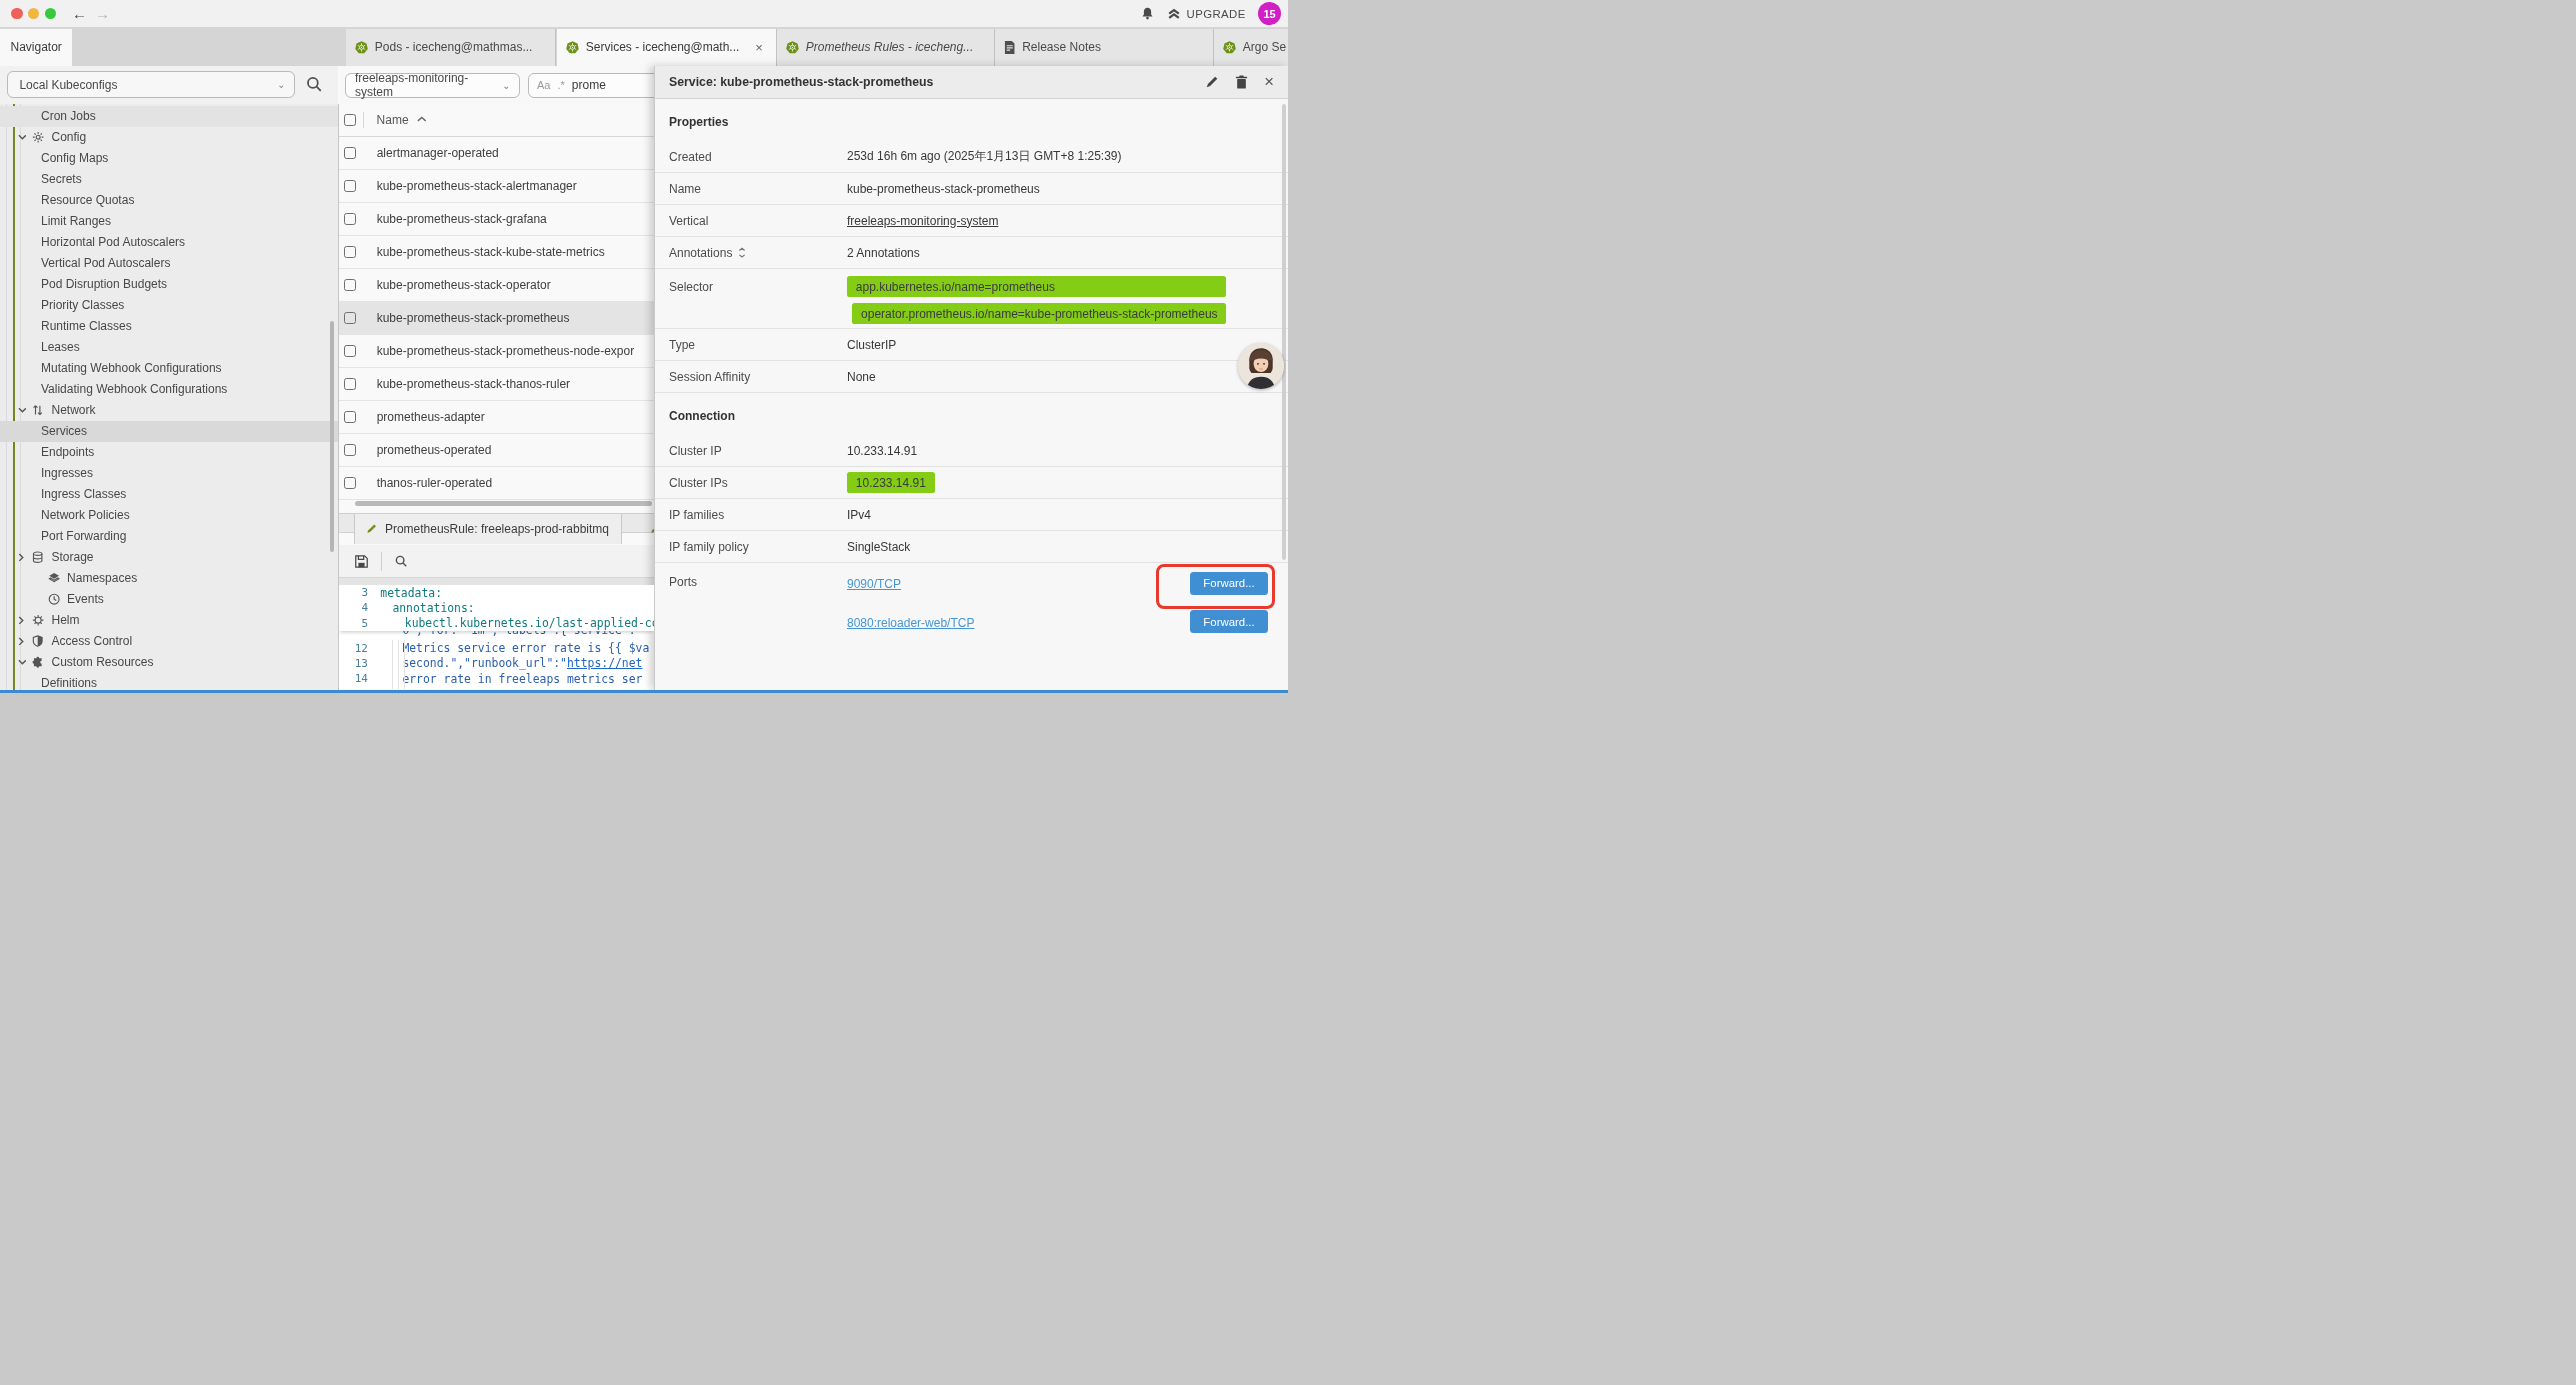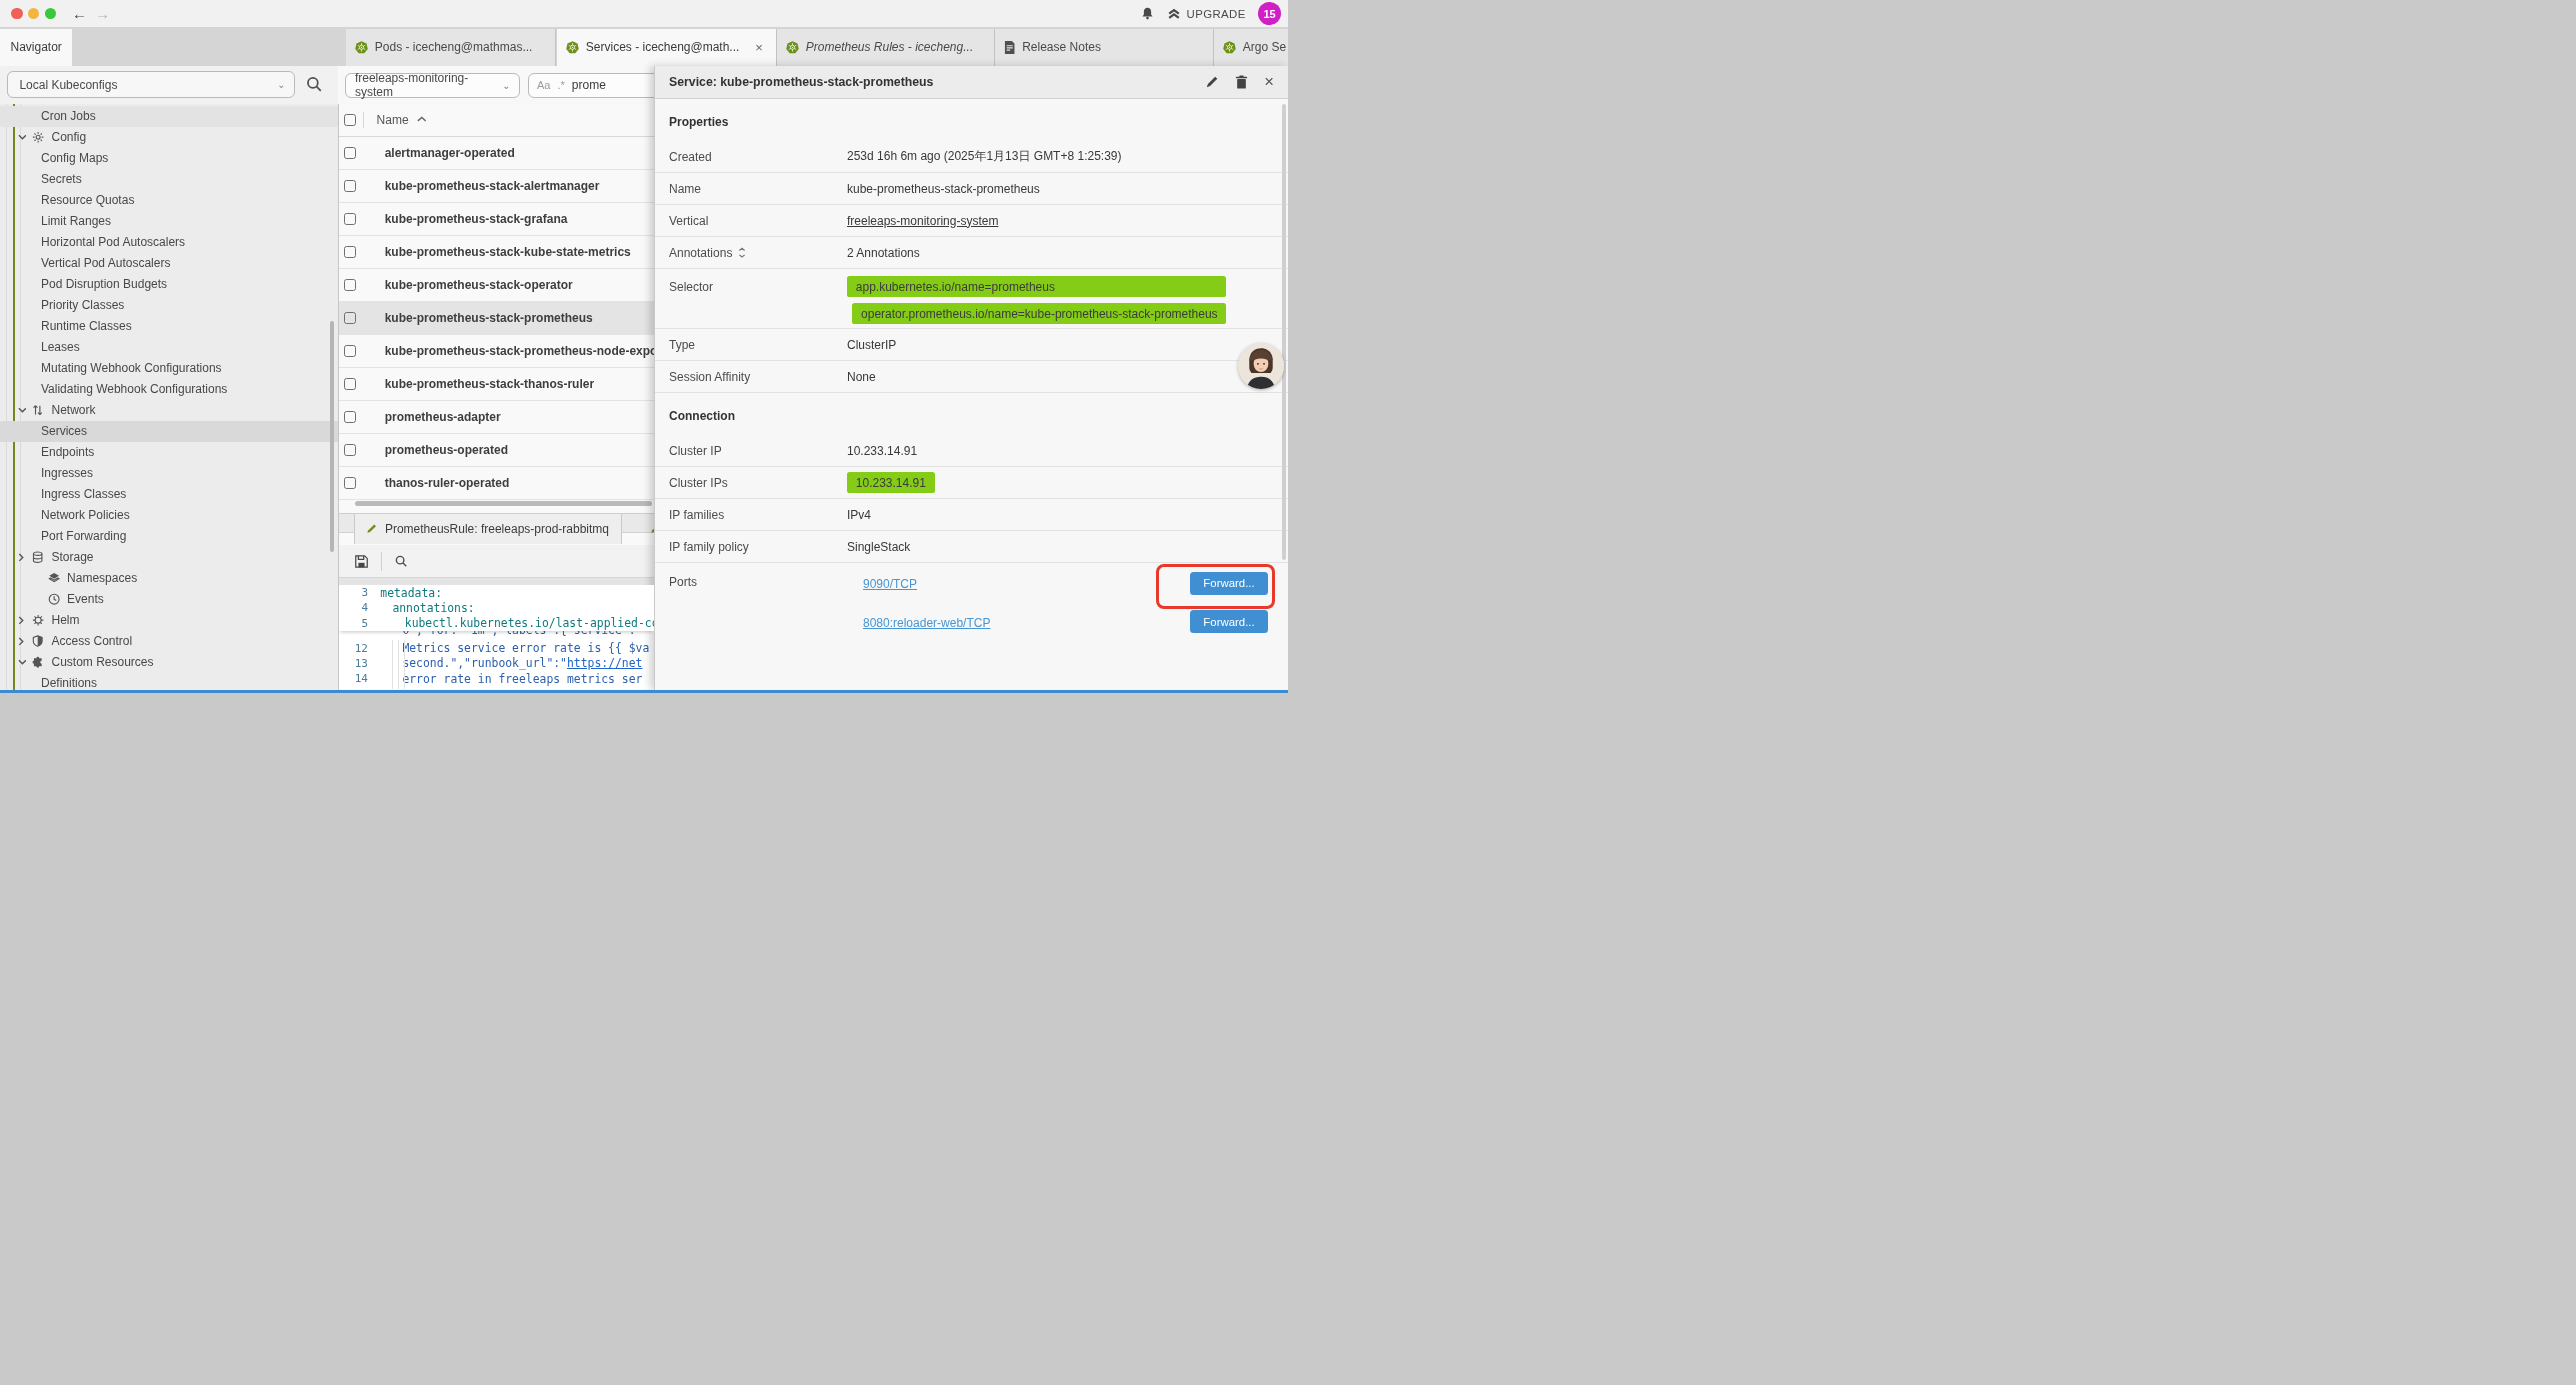--- a/index.html
+++ b/index.html
@@ -51,21 +51,21 @@
   .sb-thumb{position:absolute;width:4.4px;border-radius:2.6px;background:#b5b5b5;}
   
   .vdiv{position:absolute;top:104px;bottom:2.6px;left:338px;width:0.9px;background:#c6c6c6;}
   .middle{position:absolute;left:339px;top:104px;width:315px;height:586px;background:#f9f9f9;overflow:hidden;}
   .thead{height:32px;display:flex;align-items:center;border-bottom:0.9px solid #d8d8d8;font-size:12px;color:#555;}
   .cb{width:11.4px;height:11.4px;border:1.3px solid #6f6f6f;border-radius:2.6px;margin-left:5.3px;flex:none;box-sizing:border-box;}
   .colsep{width:0.9px;height:16px;background:#d8d8d8;margin-left:7px;}
   .thead .nm{margin-left:13px;}
   .sortup{margin-left:8px;color:#6a6a6a;font-size:8.8px;transform:translateY(-0.9px);}
   .trow{height:32px;display:flex;align-items:center;border-bottom:0.9px solid #e4e4e4;font-size:12px;color:#3e3e3e;white-space:nowrap;}
-  .trow .nm{margin-left:29px;font-weight:bold;}
+  .trow .nm{margin-left:21px;}
   .trow.sel{background:#e4e4e4;}
   .hscroll{position:absolute;left:16px;top:397px;width:297px;height:5.3px;border-radius:2.6px;background:#b9b9b9;}
   
   .docktabs{position:absolute;left:0;top:409px;width:315px;height:20px;background:#e9e9e9;border-top:0.9px solid #cecece;border-bottom:0.9px solid #d2d2d2;box-sizing:border-box;}
   .dtab{position:absolute;left:15px;top:0;height:30px;width:268px;border-left:0.9px solid #c9c9c9;border-right:0.9px solid #c9c9c9;
         display:flex;align-items:center;gap:8px;padding-left:10.5px;box-sizing:border-box;font-size:12px;color:#3c3c3c;background:#eeeeee;white-space:nowrap;overflow:hidden;}
   .dtab2{position:absolute;left:300px;top:0;height:30px;right:0;display:flex;align-items:center;padding-left:10.5px;}
   .docktools{position:absolute;left:0;top:441px;width:315px;height:32px;background:#f2f2f2;display:flex;align-items:center;}
   .dtool{margin-left:15px;display:flex;}
   .dsep{width:0.9px;height:19px;background:#d0d0d0;margin-left:12.3px;}
@@ -94,21 +94,21 @@
   .dsec{margin:16px 0 7px 14px;height:19px;font-size:12px;font-weight:bold;color:#333;}
   .dsec.conn{margin-top:16px;}
   .drow{min-height:32px;border-bottom:0.9px solid #e2e2e2;display:flex;align-items:center;padding:0 14px;font-size:12px;box-sizing:border-box;}
   .drow .dl{width:178px;flex:none;color:#4c4c4c;display:flex;align-items:center;gap:6.1px;}
   .drow .dv{color:#383838;}
   .chip{display:inline-block;background:#84cc16;border-radius:2.6px;padding:3.5px 8.8px;color:#3c3c3c;}
   .link{color:#4596d6;text-decoration:underline;}
   .selrow{height:60px;align-items:flex-start;padding-top:7px;}
   .selrow .chips{display:flex;flex-direction:column;gap:6.1px;}
   .selrow .chips .c2{margin-left:5.3px;}
-  .portsrow{border-bottom:none;align-items:flex-start;padding-top:12.3px;position:relative;height:81px;gap:16px;}
+  .portsrow{border-bottom:none;align-items:flex-start;padding-top:12.3px;position:relative;height:81px;}
   .ports .p{height:17.5px;display:flex;align-items:center;}
   .ports .p2{margin-top:21px;}
   .fwdbtn{position:absolute;right:20px;width:78px;height:23px;border-radius:3.5px;background:#418fd3;color:#fff;
           font-size:11.4px;display:flex;align-items:center;justify-content:center;}
   .fb1{top:8.8px;} .fb2{top:47px;}
   .redbox{position:absolute;right:13px;top:0.9px;width:113px;height:39px;border:3.5px solid #e8392d;border-radius:8px;}
   .dr-thumb{position:absolute;right:1.8px;top:38px;width:4.4px;height:456px;border-radius:2.6px;background:#cfcfcf;}
   
   .avatar{position:absolute;left:1238px;top:343px;width:46px;height:46px;border-radius:50%;background:#e9e2da;
           box-shadow:0 0.9px 3.5px rgba(0,0,0,.3);overflow:hidden;z-index:40;}

